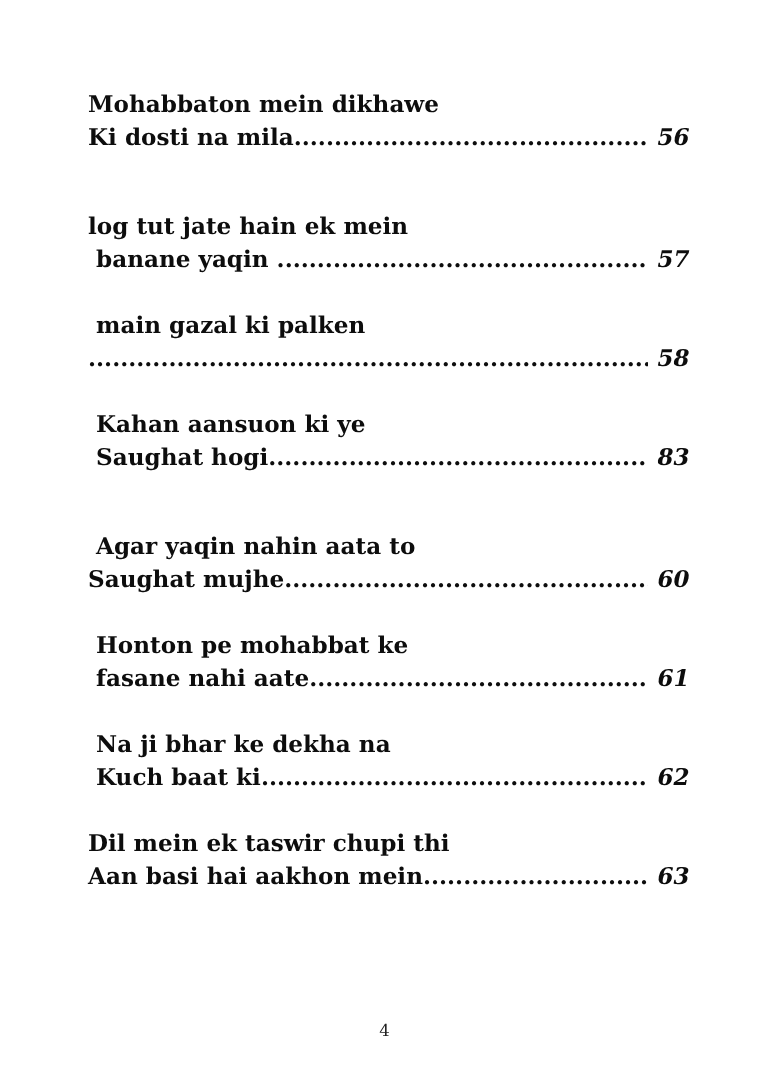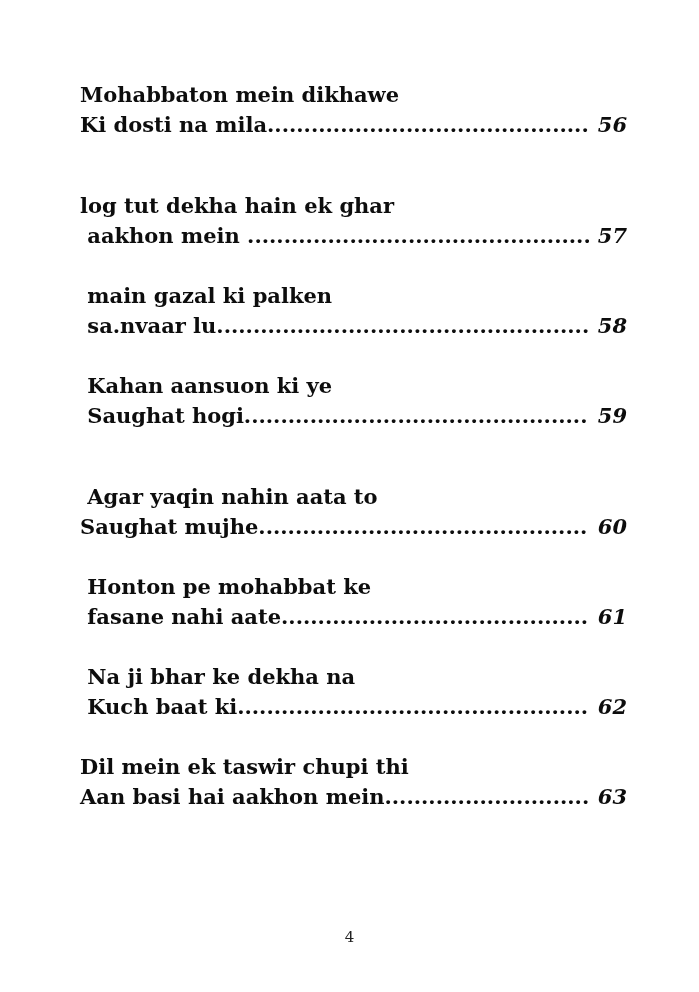--- a/index.html
+++ b/index.html
@@ -73,43 +73,42 @@
     <div class="entry wide-gap">
       <div class="line">Mohabbaton mein dikhawe</div>
       <div class="line lastline">
         <span class="txt">Ki dosti na mila</span>
         <span class="leader">................................................................................................................................................................</span>
         <span class="pagenum">56</span>
       </div>
     </div>
 
     <div class="entry">
-      <div class="line">log tut dekha hain ek ghar</div>
+      <div class="line">log tut jate hain ek mein</div>
       <div class="line lastline">
-        <span class="txt"> aakhon mein </span>
+        <span class="txt"> banane yaqin </span>
         <span class="leader">................................................................................................................................................................</span>
         <span class="pagenum">57</span>
       </div>
     </div>
 
     <div class="entry">
       <div class="line"> main gazal ki palken</div>
       <div class="line lastline">
-        <span class="txt"> sa.nvaar lu</span>
         <span class="leader">................................................................................................................................................................</span>
         <span class="pagenum">58</span>
       </div>
     </div>
 
     <div class="entry wide-gap">
       <div class="line"> Kahan aansuon ki ye</div>
       <div class="line lastline">
         <span class="txt"> Saughat hogi</span>
         <span class="leader">................................................................................................................................................................</span>
-        <span class="pagenum">59</span>
+        <span class="pagenum">83</span>
       </div>
     </div>
 
     <div class="entry">
       <div class="line"> Agar yaqin nahin aata to</div>
       <div class="line lastline">
         <span class="txt">Saughat mujhe</span>
         <span class="leader">................................................................................................................................................................</span>
         <span class="pagenum">60</span>
       </div>

